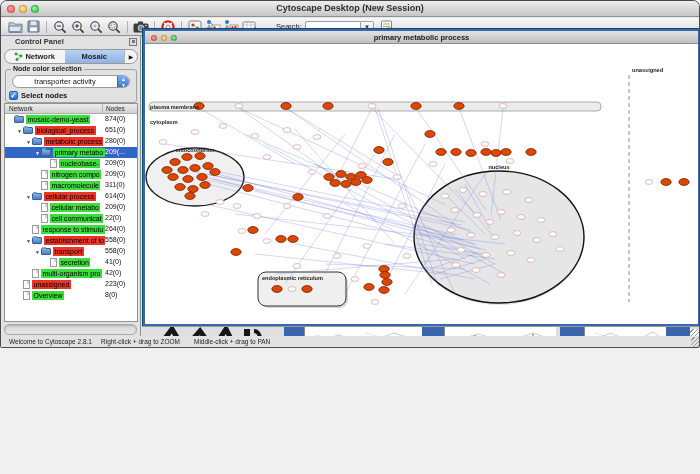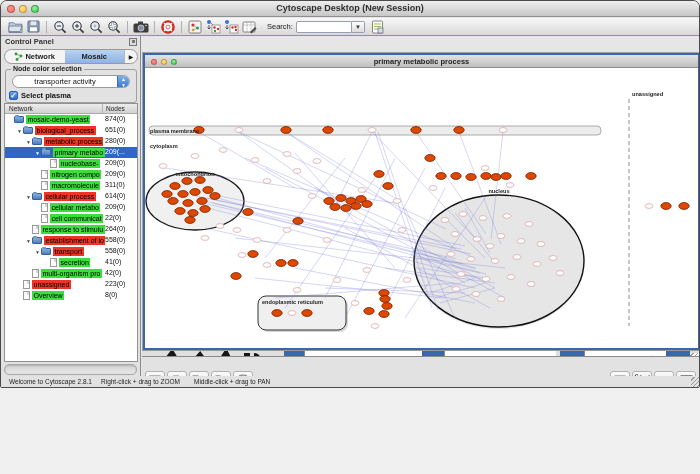--- a/index.html
+++ b/index.html
@@ -1,39 +1,39 @@
 <!DOCTYPE html>
 <html><head>
 <meta charset="utf-8">
 <style>
   html,body{margin:0;padding:0;background:#f0f0f0;}
   *{box-sizing:border-box;}
-  .app{position:relative;width:700px;height:388px;font-family:"Liberation Sans",sans-serif;
+  .app{position:relative;width:700px;height:348px;font-family:"Liberation Sans",sans-serif;
        background:#e6e6e6;border:1px solid #4a4a4a;border-radius:7px 7px 2px 2px;overflow:hidden;}
   
   .titlebar{position:absolute;top:0;left:0;right:0;height:16px;
             background:linear-gradient(#eeeeee,#c6c6c6);border-bottom:1px solid #8f8f8f;}
   .tl{position:absolute;top:4px;width:8px;height:8px;border-radius:50%;border:0.5px solid rgba(0,0,0,.25);}
   .tl.red{left:6px;background:radial-gradient(circle at 35% 30%,#ff9a92,#ff5f57);}
   .tl.yel{left:18px;background:radial-gradient(circle at 35% 30%,#ffe39a,#febc2e);}
   .tl.grn{left:30px;background:radial-gradient(circle at 35% 30%,#9ef0a5,#28c840);}
   .wtitle{text-align:center;font-size:9px;font-weight:bold;color:#2e2e2e;line-height:15px;}
   
   .toolbar{position:absolute;top:17px;left:0;right:0;height:18px;
            background:linear-gradient(#f8f8f8,#d8d8d8);border-bottom:1px solid #98a;display:flex;align-items:center;padding-left:5px;}
   .tbtn{width:18px;height:16px;display:flex;align-items:center;justify-content:center;flex:0 0 auto;}
   .sep{width:1px;height:12px;background:#b0b0b0;margin:0 4px;flex:0 0 auto;}
-  .search-label{font-size:7.5px;color:#222;margin:0 3px 0 9px;}
+  .search-label{font-size:7.5px;color:#222;margin:0 3px 0 18px;}
   .search-wrap{display:flex;align-items:center;}
   .search-field{width:56px;height:12px;border:1px solid #97a0ad;background:#fff;border-radius:2px 0 0 2px;font-size:7px;padding:0 2px;font-family:"Liberation Sans",sans-serif;}
   .search-arrow{width:13px;height:12px;border:1px solid #97a0ad;border-left:none;border-radius:0 2px 2px 0;
                 background:linear-gradient(#fdfdfd,#dcdcdc);font-size:6px;line-height:11px;text-align:center;color:#333;}
   
   .cpanel{position:absolute;left:0;top:35px;width:140px;bottom:11px;background:#e2e2e2;border-right:1px solid #8a8a8a;}
-  .phead{position:relative;height:12px;font-size:7.5px;font-weight:bold;color:#333;padding:1px 0 0 4px;}
+  .phead{position:relative;height:12px;font-size:7.5px;font-weight:bold;color:#333;padding:1px 0 0 14px;}
   .float-ic{position:absolute;right:3px;top:2px;width:8px;height:8px;border:1px solid #777;background:#ddd;}
   .float-ic:after{content:"";position:absolute;right:1px;top:1px;width:3px;height:3px;background:#777;}
   .cp-tabs{position:absolute;left:3px;top:13px;width:134px;height:15px;background:#f4f4f4;border:1px solid #9a9a9a;
            border-radius:8px;display:flex;align-items:stretch;overflow:hidden;}
   .cp-tab{flex:1;display:flex;align-items:center;justify-content:center;font-size:7.5px;font-weight:bold;color:#222;gap:2px;}
   .cp-tab.sel{background:linear-gradient(#b9d2f1,#8db4e6);align-items:center;}
   .cp-tab-arrow{width:13px;display:flex;align-items:center;justify-content:center;font-size:6px;color:#111;border-left:1px solid #b5b5b5;}
   .groupbox{position:absolute;left:4px;top:33px;width:132px;height:34px;border:1px solid #a0a0a0;border-radius:3px;}
   .gb-legend{position:absolute;left:5px;top:-5px;background:#e2e2e2;font-size:7px;color:#222;padding:0 2px;font-weight:bold;}
   .combo{position:absolute;left:6px;top:5px;width:118px;height:13px;background:#fff;border:1px solid #9a9a9a;border-radius:7px;
@@ -58,21 +58,21 @@
   .tr-file{width:7px;height:9px;background:#fdfdfd;border:0.5px solid #999;flex:0 0 auto;margin-right:2px;position:relative;}
   .tr-file:before{content:"";position:absolute;right:0;top:0;width:2.5px;height:2.5px;background:#d5d5d5;}
   .tr-lbl{padding:0 1.5px;line-height:9px;}
   .tr-lbl.green{background:#3cdd3c;}
   .tr-lbl.red{background:#ee3424;}
   .tr-val{position:absolute;left:100px;top:1px;font-size:7px;color:#111;}
   .tree-row.sel .tr-val{color:#fff;}
   .cp-foot{position:absolute;left:3px;bottom:1px;width:133px;height:11px;border:1px solid #a8a8a8;border-radius:5px;
            background:linear-gradient(#d6d6d6,#e6e6e6);box-shadow:inset 0 1px 2px rgba(0,0,0,.18);}
   
-  .mdi{position:absolute;left:141px;top:51px;width:559px;height:320px;background:#a3a3a3;padding-left:8px;}
+  .mdi{position:absolute;left:141px;top:27px;width:559px;height:320px;background:#0c4a6e;padding-left:8px;}
   .iwin{position:absolute;left:1px;top:1px;width:557px;height:297px;border:2px solid #3a66ad;background:#fff;}
   .ititle{height:13px;background:linear-gradient(#e3e3e3,#bfbfbf);border-bottom:1px solid #8f8f8f;position:relative;}
   .itl{position:absolute;top:3.5px;width:6px;height:6px;border-radius:50%;border:0.5px solid rgba(0,0,0,.25);}
   .ititle-text{text-align:center;font-size:7.5px;font-weight:bold;color:#222;line-height:13px;}
   .canvas{position:relative;width:553px;height:280px;background:#fff;overflow:hidden;}
   
   .strip{position:absolute;left:0;top:298px;width:559px;height:22px;background:#dfdfdf;border-top:1px solid #9a9a9a;overflow:hidden;}
   .frag{position:absolute;top:0;height:22px;background:#fff;border-left:1px solid #888;}
   .fragblue{position:absolute;top:0;height:22px;background:#3a66ad;}
   .grip{position:absolute;right:0;top:2px;width:11px;height:18px;background:
@@ -251,21 +251,21 @@
     </div>
     <div class="groupbox">
       <div class="gb-legend">Node color selection</div>
       <div class="combo">
         <div class="combo-text">transporter activity</div>
         <div class="combo-btn">▲<br>▼</div>
       </div>
     </div>
     <div class="checkrow">
       <div class="checkbox">✓</div>
-      <div class="checklabel">Select plasma</div>
+      <div class="checklabel">Select nodes</div>
     </div>
     <div class="treebox">
       <div class="tree-head">
         <span class="c1">Network</span>
         <span class="div"></span>
         <span class="c2">Nodes</span>
       </div>
       <div id="tree-rows">
           <div class="tree-row">
             <span style="width: 2px; flex: 0 0 auto;"></span>

